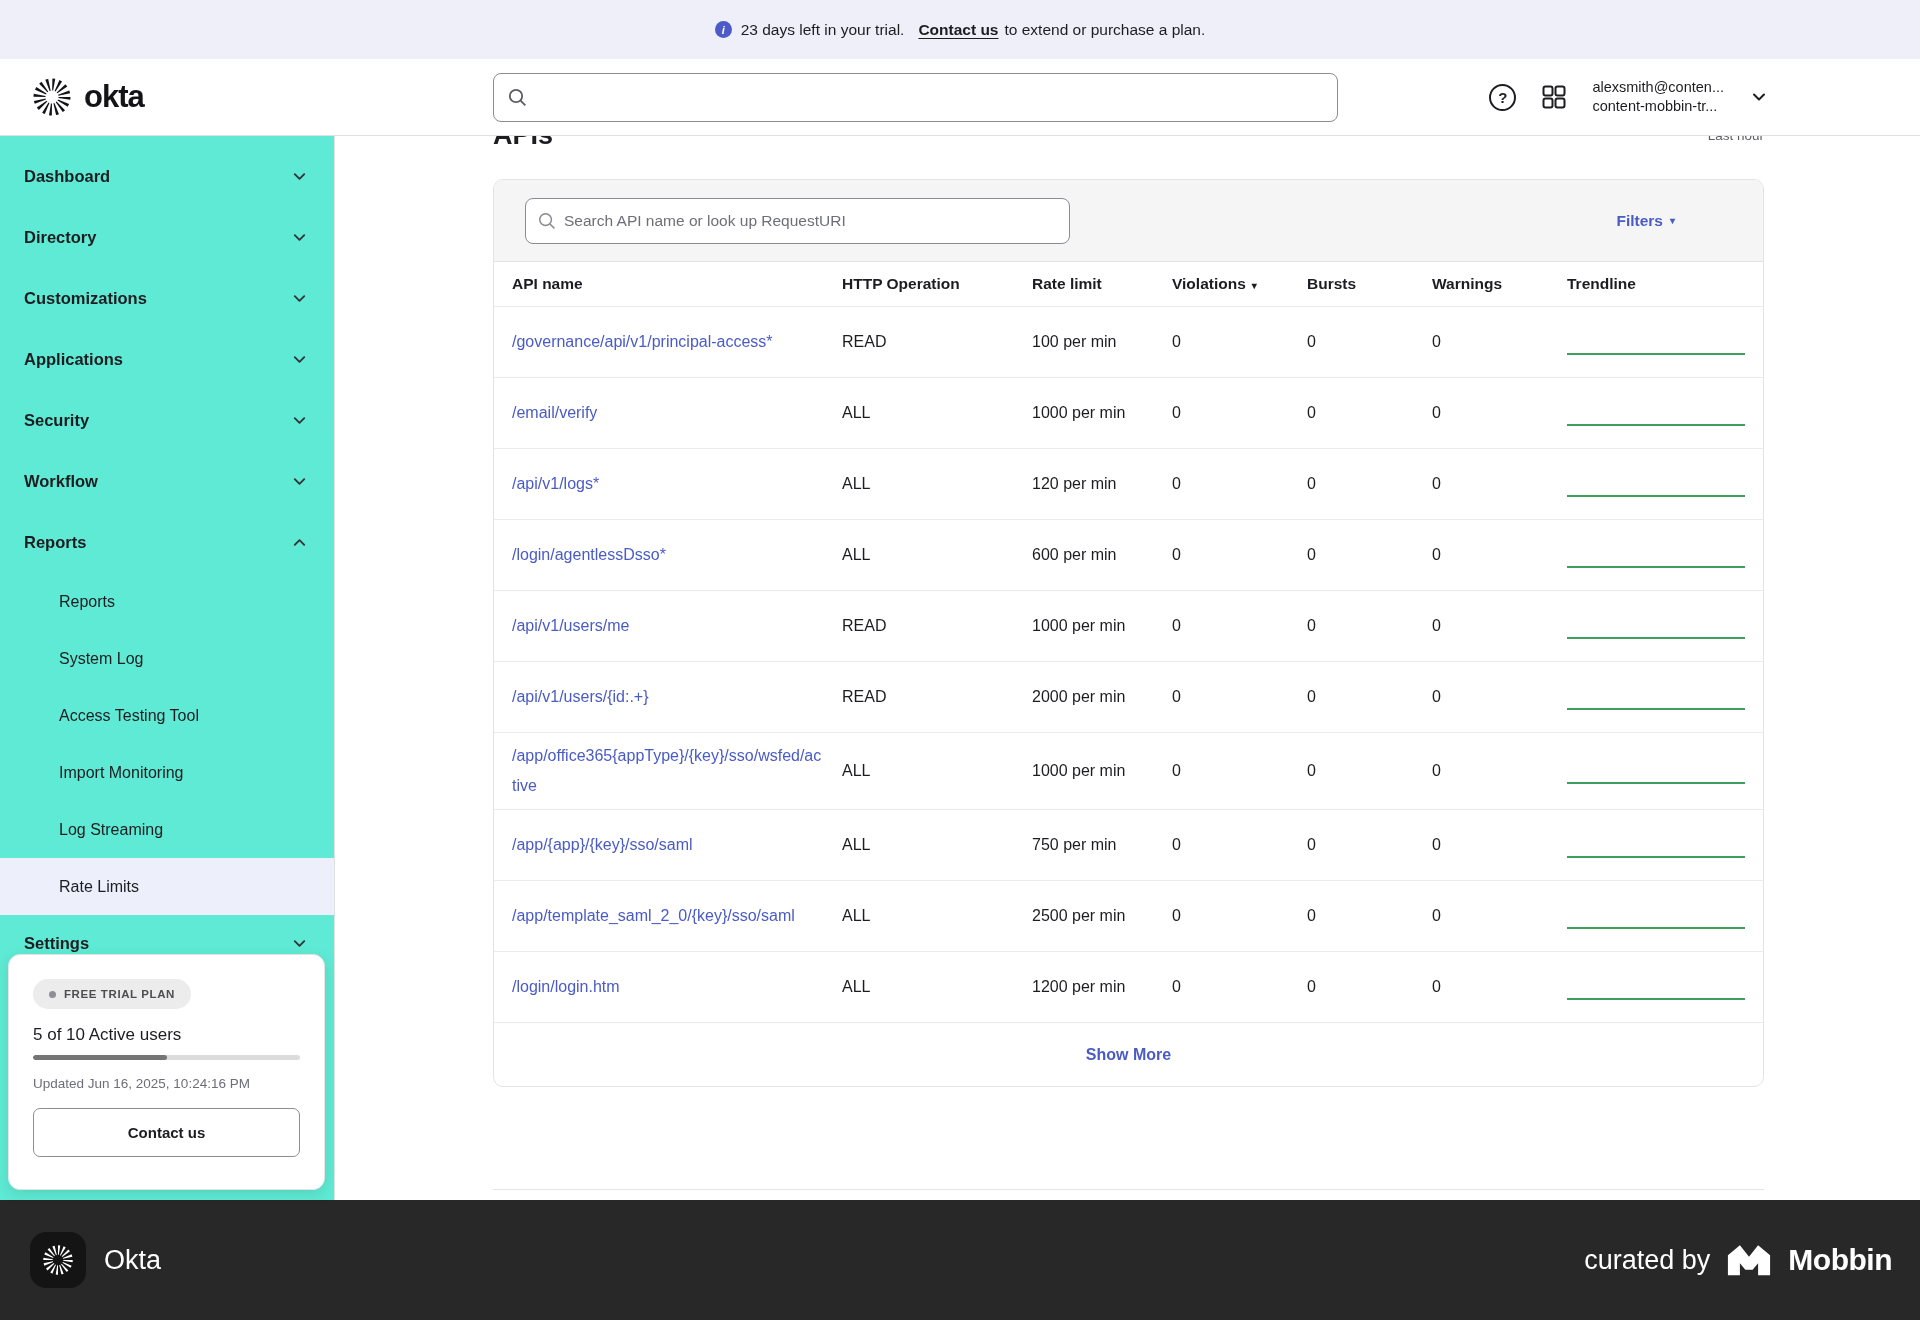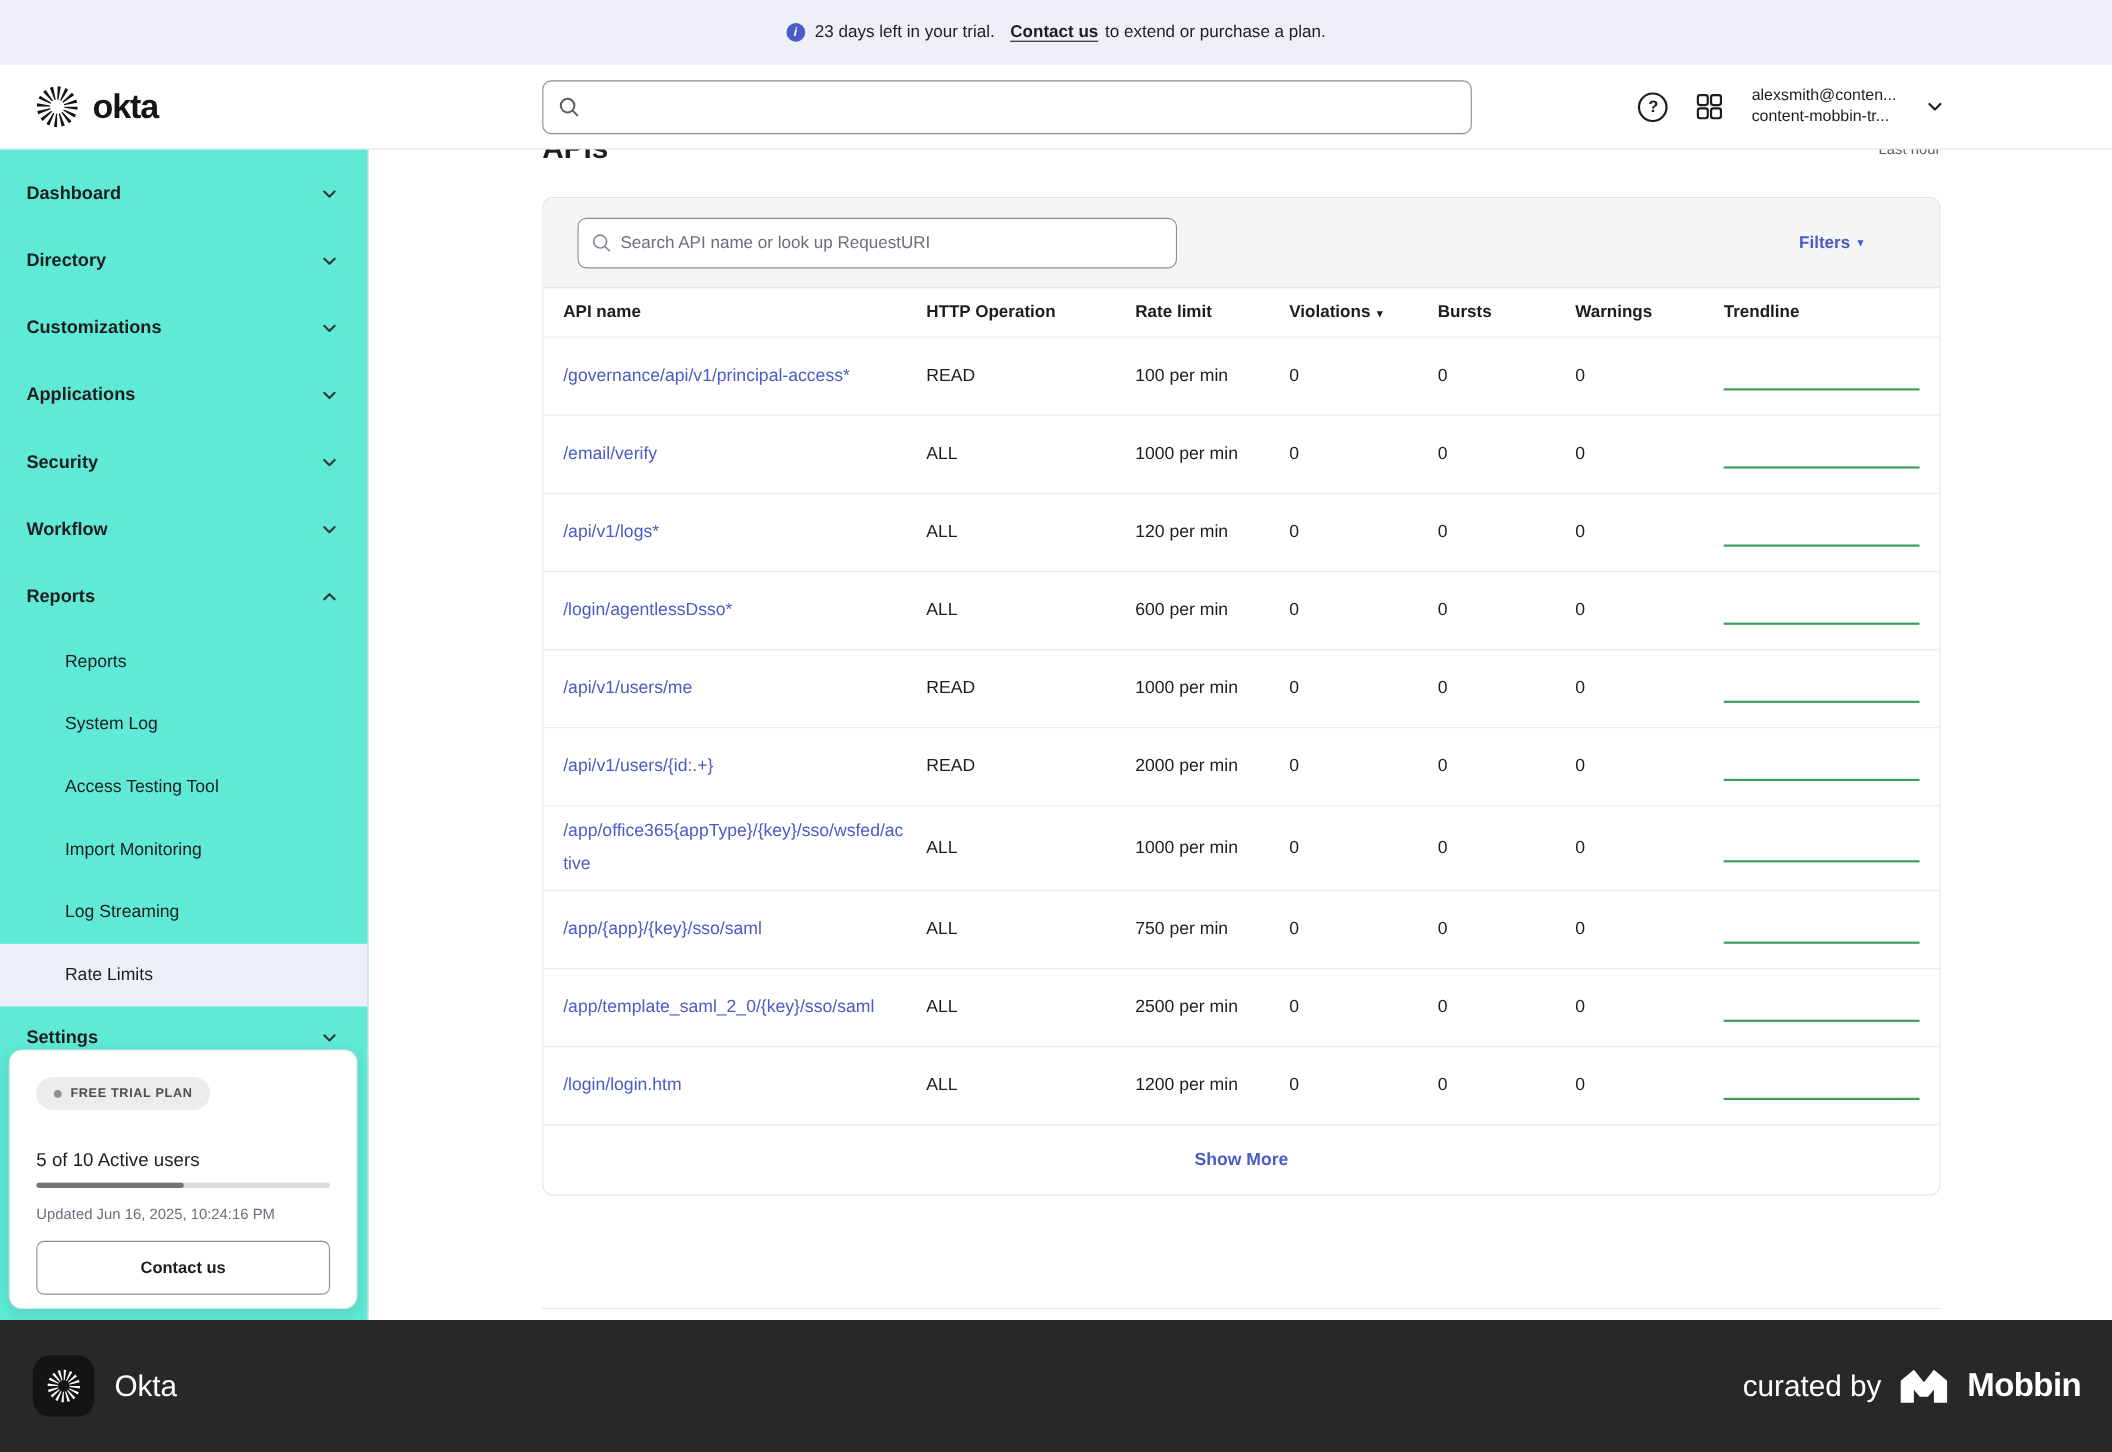--- a/index.html
+++ b/index.html
@@ -27,38 +27,38 @@
 
   
   .sidebar { width:335px; border-right:1px solid #dfe0e3; position:relative; flex:none; padding-top:10px; background:#5eead4; }
   .nav-item { height:61px; display:flex; align-items:center; padding:0 26px 0 24px; font-size:16.5px; font-weight:600; cursor:pointer; }
   .nav-item .chev { margin-left:auto; }
   .nav-sub { height:57px; display:flex; align-items:center; padding-left:59px; font-size:16px; cursor:pointer; }
   .nav-sub.selected { background:var(--selected-bg); }
   .trial-card { position:absolute; left:8px; right:9px; top:818px; height:236px; background:#fff; border:1px solid #e4e4e7; border-radius:12px; box-shadow:0 4px 14px rgba(0,0,0,.10); padding:24px; z-index:5; }
   .plan-pill { display:inline-flex; align-items:center; gap:8px; background:#ececec; border-radius:15px; height:30px; padding:0 16px; font-size:11.5px; letter-spacing:.6px; color:#4e4e52; font-weight:600; }
   .plan-pill .dot { width:7px; height:7px; border-radius:50%; background:#8f8f94; }
-  .usage-line { margin-top:36px; font-size:17px; font-weight:500; }
+  .usage-line { margin-top:16px; font-size:17px; font-weight:500; }
   .progress-track { margin-top:10px; height:5px; border-radius:3px; background:#dcdcdc; overflow:hidden; }
   .progress-fill { height:100%; background:#757575; border-radius:3px; }
   .updated-line { margin-top:16px; font-size:13.5px; color:#6e6e78; }
   .contact-btn { margin-top:17px; width:100%; height:49px; border:1px solid #8d8d95; border-radius:7px; background:#fff; font-size:15px; font-weight:600; font-family:"Liberation Sans",sans-serif; color:#1d1d21; cursor:pointer; }
 
   
   .main { flex:1; padding:0 158px; position:relative; }
   .clip-strip { height:30px; overflow:hidden; display:flex; justify-content:space-between; align-items:flex-start; }
   .clip-title { font-size:27px; font-weight:700; line-height:32px; margin-top:-17px; }
   .clip-time { font-size:13.5px; line-height:16px; margin-top:-8px; color:#5c5c66; }
 
   .card { margin-top:13px; border:1px solid #e3e3e5; border-radius:10px; overflow:hidden; background:#fff; }
   .card-toolbar { height:82px; background:#f5f5f5; border-bottom:1px solid #e3e3e5; display:flex; align-items:center; padding:0 31px 0 31px;gap:20px; }
   .api-search { width:545px; height:46px; background:#fff; border:1px solid #8b8b94; border-radius:8px; display:flex; align-items:center; padding:0 12px; }
   .api-search input { border:none; outline:none; flex:1; font-size:15.5px; font-family:"Liberation Sans",sans-serif; margin-left:8px; background:transparent; }
   .api-search input::placeholder { color:#6e6e78; }
-  .filters { margin-left:auto; margin-right:38px; color:var(--link-blue); font-weight:700; font-size:15.5px; display:flex; align-items:center; gap:7px; cursor:pointer; }
+  .filters { margin-left:auto; margin-right:57px; color:var(--link-blue); font-weight:700; font-size:15.5px; display:flex; align-items:center; gap:7px; cursor:pointer; }
   .filters .tri { font-size:10px; }
 
   .rl-grid { display:grid; grid-template-columns:330px 190px 140px 135px 125px 135px 1fr; padding:0 18px; align-items:center; }
   .rl-head { height:44px; font-size:15.5px; font-weight:600; }
   .rl-head .sort { font-size:10px; margin-left:6px; }
   .rl-row { min-height:71px; border-top:1px solid #ececec; font-size:16px; padding-top:8px; padding-bottom:8px; }
   .api-cell { color:var(--link-blue); line-height:30px; padding-right:20px; overflow-wrap:anywhere; cursor:pointer; }
   .trend-cell { display:flex; }
   .trend-line { width:178px; border-top:2px solid var(--trend-green); transform:translateY(12px); }
   .show-more-row { height:64px; border-top:1px solid #ececec; display:flex; align-items:center; justify-content:center; }

